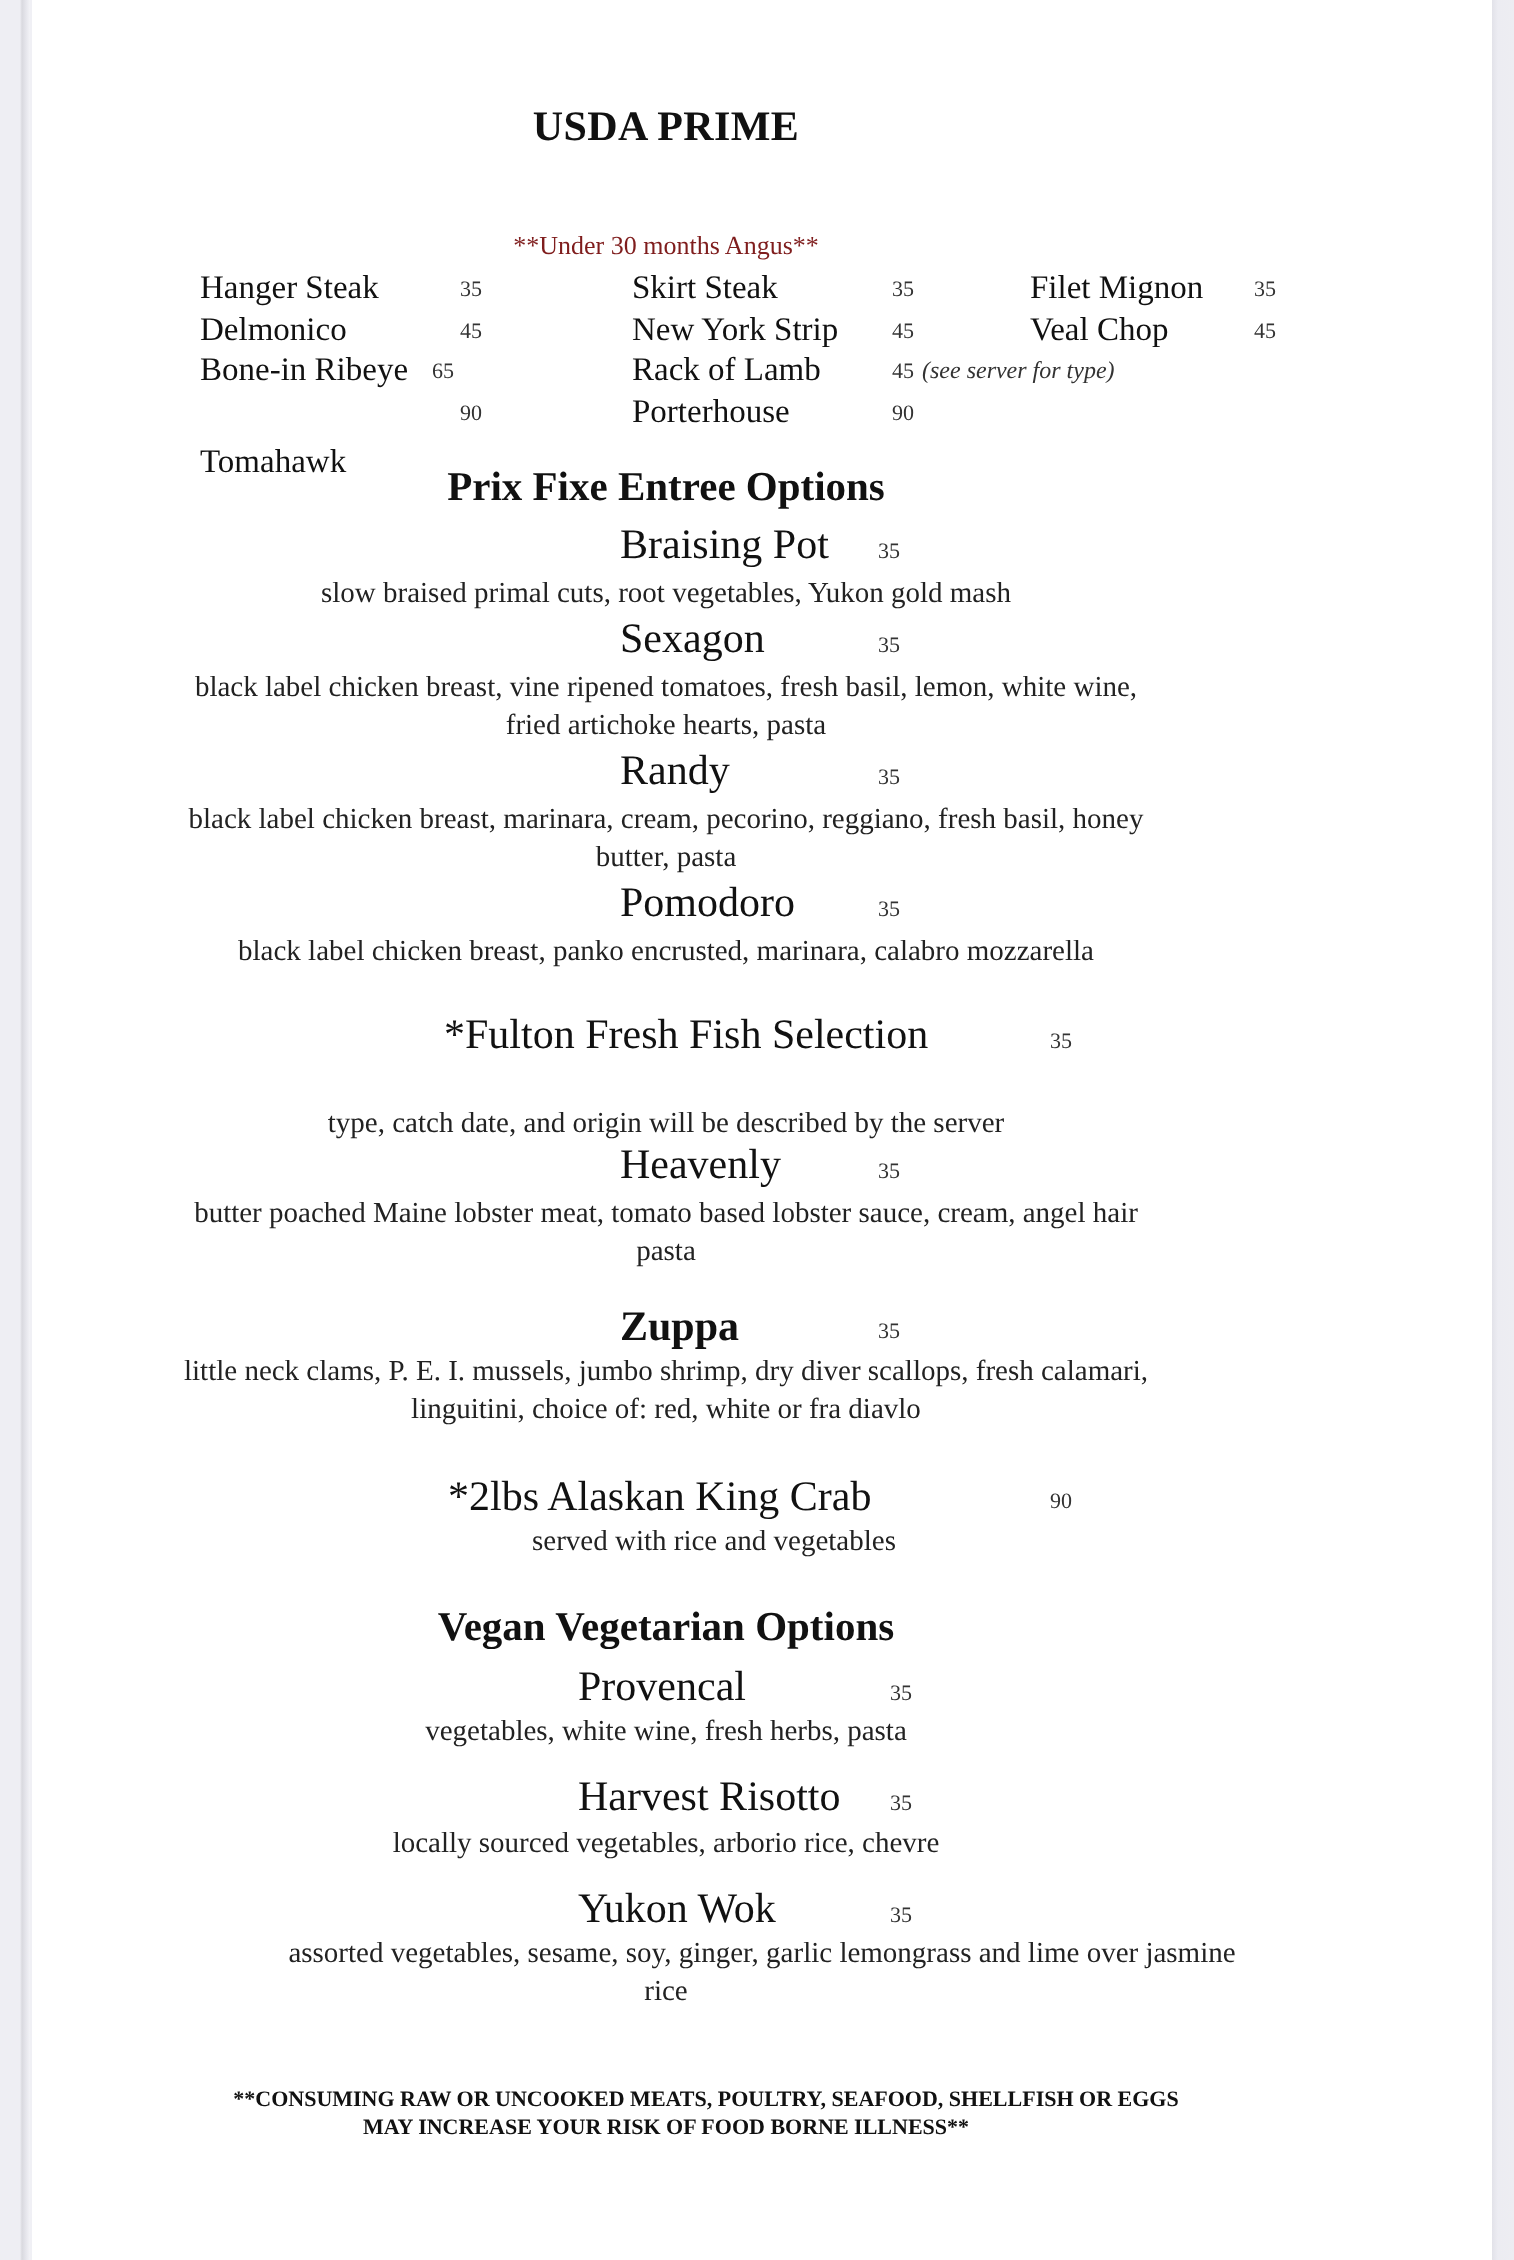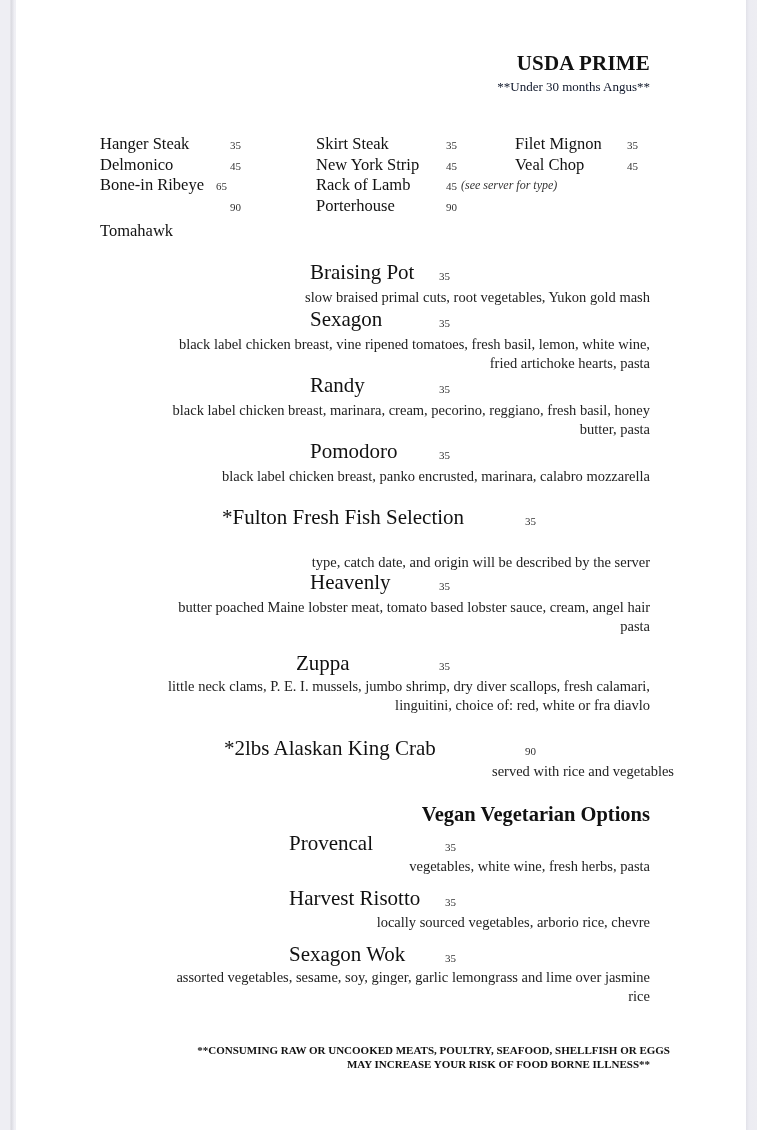--- a/index.html
+++ b/index.html
@@ -10,24 +10,24 @@
     color: #111;
   }
   .frame { position: relative; width: 757px; height: 1130px; background: #f0f0f5; }
   .edge-left { position: absolute; left: 0; top: 0; width: 15px; height: 1130px;
     background: linear-gradient(to right, #eeeef3 0, #eeeef3 10px, #d9d9df 11px, #e6e6ec 13px, #f3f3f7 15px); }
   .edge-right { position: absolute; right: 0; top: 0; width: 11px; height: 1130px;
     background: linear-gradient(to right, #e2e2e9 0, #ececf2 3px, #ededf2 11px); }
   .sheet { position: absolute; left: 16px; top: 0; width: 730px; height: 1130px; background: #fff; }
 
   .abs { position: absolute; white-space: nowrap; }
-  .center { position: absolute; left: 0; width: 634px; text-align: right; white-space: nowrap; }
+  .center { position: absolute; left: 0; width: 634px; text-align: center; white-space: nowrap; }
 
   .h-title { font-weight: bold; font-size: 21px; letter-spacing: 0.2px; }
-  .h-sub { font-size: 13px; color: #0f172a; }
+  .h-sub { font-size: 13px; color: #7f1d1d; margin-top: 36px; }
   .h-serve { font-size: 15.5px; color: #222; }
 
   .steak-name { font-size: 16.5px; color: #111; }
   .steak-price { font-size: 11px; color: #333; }
   .steak-note { font-size: 12px; font-style: italic; color: #333; }
 
   .section { font-weight: bold; font-size: 20.5px; }
   .dish-name { font-size: 21px; color: #111; }
   .dish-price { font-size: 11px; color: #333; }
   .dish-desc { font-size: 14.5px; color: #222; line-height: 19px; }
@@ -69,20 +69,21 @@
       <div class="abs steak-price" style="left:430px;top:201px;">90</div>
     </div>
 
     <div>
       <div class="abs steak-name" style="left:499px;top:134px;">Filet Mignon</div>
       <div class="abs steak-price" style="left:611px;top:139px;">35</div>
       <div class="abs steak-name" style="left:499px;top:155px;">Veal Chop</div>
       <div class="abs steak-price" style="left:611px;top:160px;">45</div>
     </div>
 
+    <div class="center section" style="top:233px;">Prix Fixe Entree Options</div>
 
     <div>
       <div class="abs dish-name" style="left:294px;top:260px;">Braising Pot</div>
       <div class="abs dish-price" style="left:423px;top:270px;">35</div>
       <div class="center dish-desc" style="top:288px;">slow braised primal cuts, root vegetables, Yukon gold mash</div>
     </div>
 
     <div>
       <div class="abs dish-name" style="left:294px;top:307px;">Sexagon</div>
       <div class="abs dish-price" style="left:423px;top:317px;">35</div>
@@ -110,21 +111,21 @@
     </div>
 
     <div>
       <div class="abs dish-name" style="left:294px;top:570px;">Heavenly</div>
       <div class="abs dish-price" style="left:423px;top:580px;">35</div>
       <div class="center dish-desc" style="top:598px;">butter poached Maine lobster meat, tomato based lobster sauce, cream, angel hair</div>
       <div class="center dish-desc" style="top:617px;">pasta</div>
     </div>
 
     <div>
-      <div class="abs dish-name" style="left:280px;top:651px;">Zuppa</div>
+      <div class="abs dish-name" style="left:294px;top:651px;font-weight:bold;">Zuppa</div>
       <div class="abs dish-price" style="left:423px;top:660px;">35</div>
       <div class="center dish-desc" style="top:677px;">little neck clams, P. E. I. mussels, jumbo shrimp, dry diver scallops, fresh calamari,</div>
       <div class="center dish-desc" style="top:696px;">linguitini, choice of: red, white or fra diavlo</div>
     </div>
 
     <div>
       <div class="abs dish-name" style="left:208px;top:736px;">*2lbs Alaskan King Crab</div>
       <div class="abs dish-price" style="left:509px;top:745px;">90</div>
       <div class="center dish-desc" style="top:762px;padding-left:24px;">served with rice and vegetables</div>
     </div>
@@ -137,23 +138,23 @@
       <div class="center dish-desc" style="top:857px;">vegetables, white wine, fresh herbs, pasta</div>
     </div>
 
     <div>
       <div class="abs dish-name" style="left:273px;top:886px;">Harvest Risotto</div>
       <div class="abs dish-price" style="left:429px;top:896px;">35</div>
       <div class="center dish-desc" style="top:913px;">locally sourced vegetables, arborio rice, chevre</div>
     </div>
 
     <div>
-      <div class="abs dish-name" style="left:273px;top:942px;">Sexagon Wok</div>
+      <div class="abs dish-name" style="left:273px;top:942px;">Yukon Wok</div>
       <div class="abs dish-price" style="left:429px;top:952px;">35</div>
-      <div class="center dish-desc" style="top:968px;">assorted vegetables, sesame, soy, ginger, garlic lemongrass and lime over jasmine</div>
+      <div class="center dish-desc" style="top:968px;padding-left:48px;">assorted vegetables, sesame, soy, ginger, garlic lemongrass and lime over jasmine</div>
       <div class="center dish-desc" style="top:987px;">rice</div>
     </div>
 
     <div>
       <div class="center disclaimer" style="top:1043px;padding-left:20px;">**CONSUMING RAW OR UNCOOKED MEATS, POULTRY, SEAFOOD, SHELLFISH OR EGGS</div>
       <div class="center disclaimer" style="top:1057px;">MAY INCREASE YOUR RISK OF FOOD BORNE ILLNESS**</div>
     </div>
 
   </div>
 </div>

